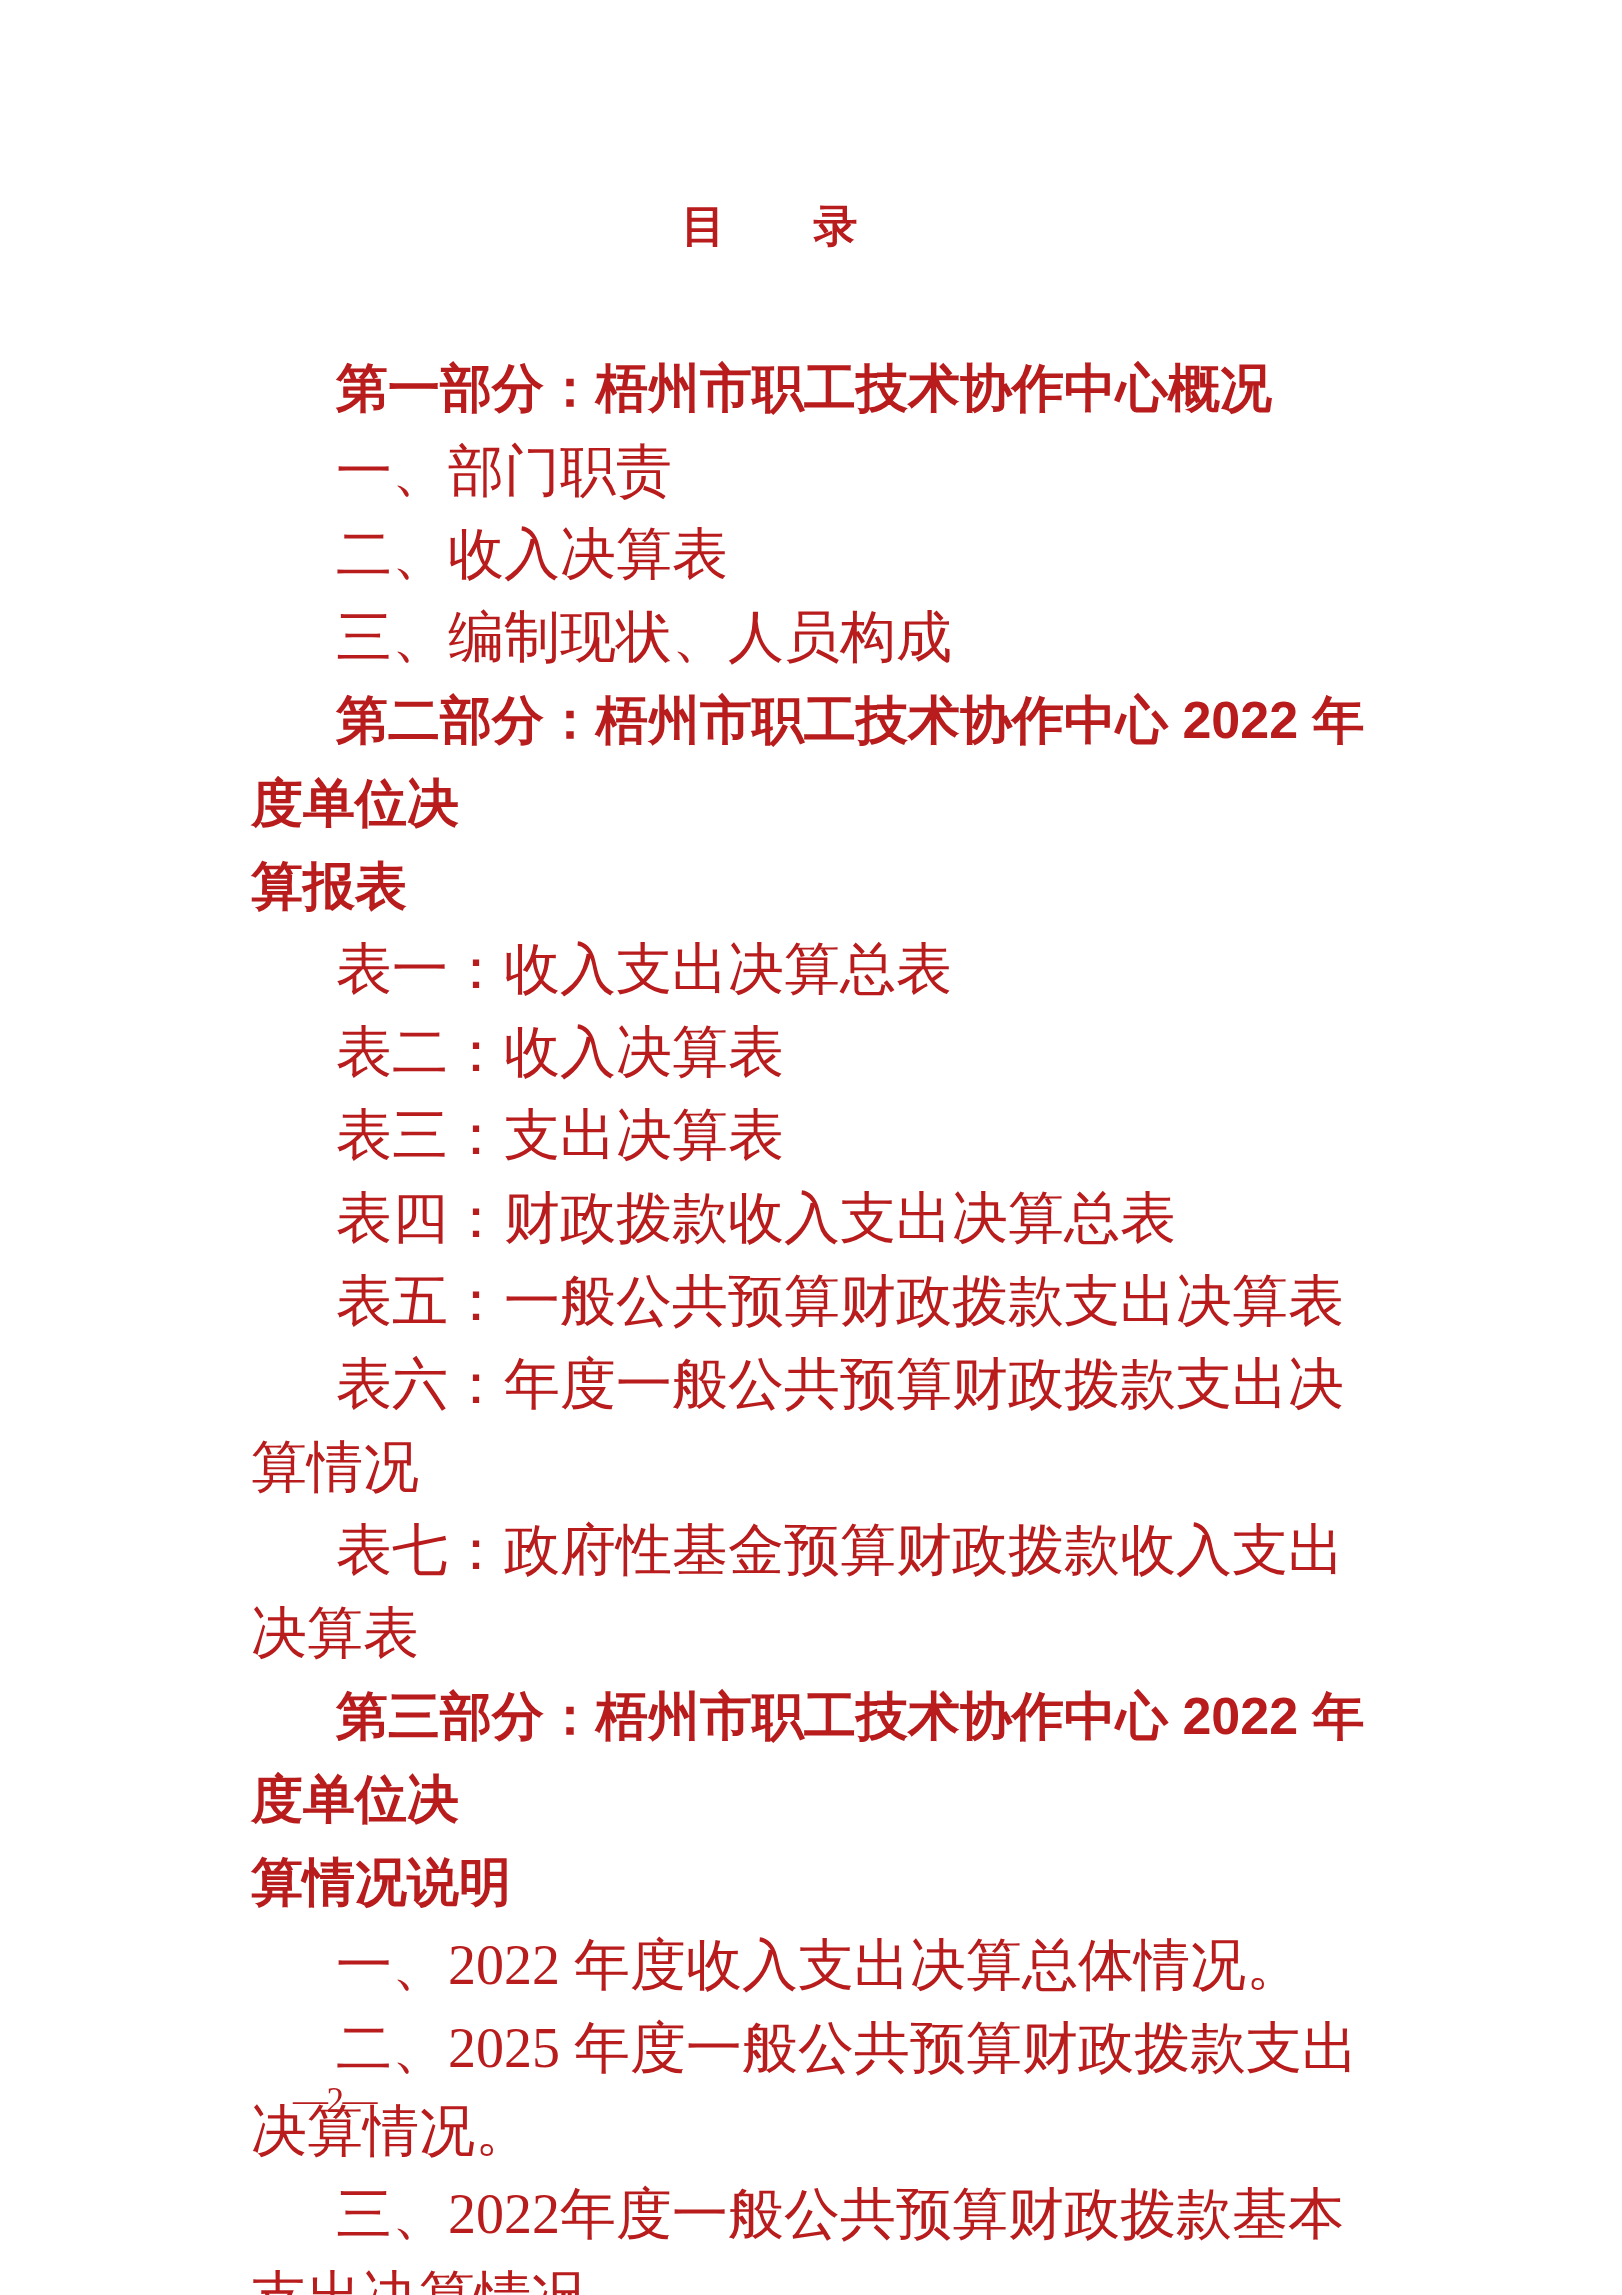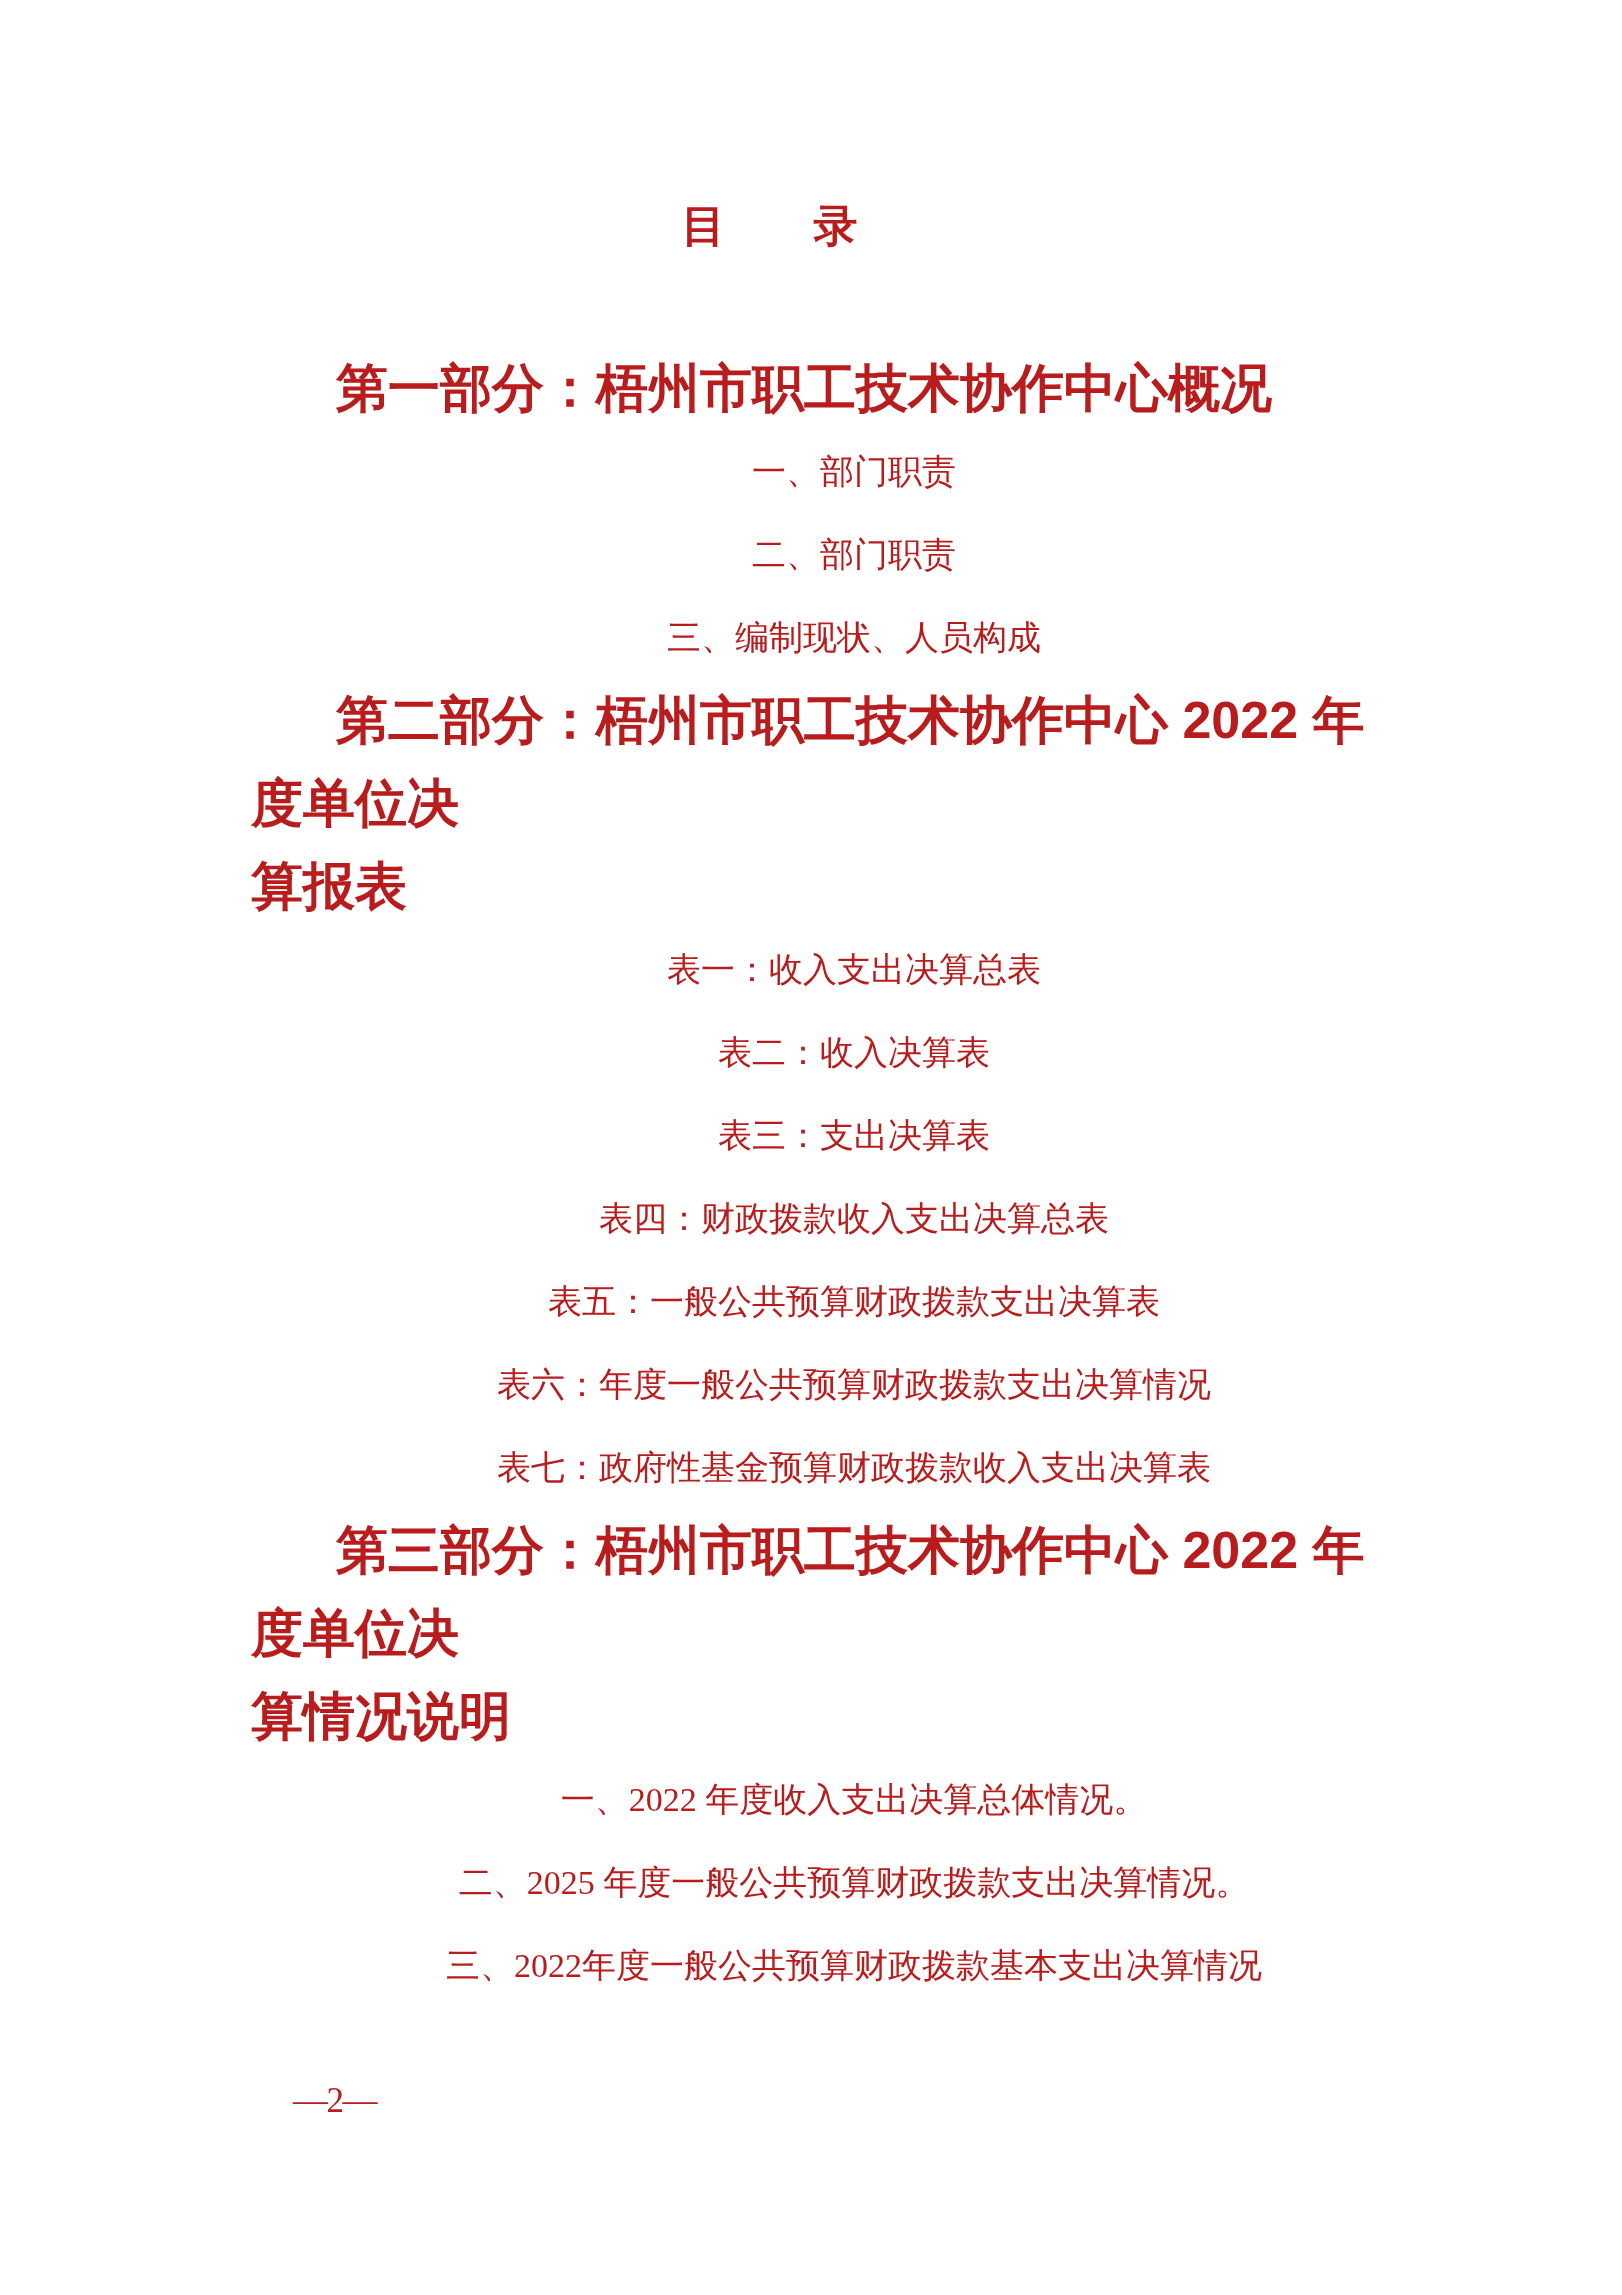--- a/index.html
+++ b/index.html
@@ -38,24 +38,23 @@
     line-height: 83px;
     text-indent: 85px;
     white-space: pre-wrap;
   }
   .toc p.h {
     font-size: 52px;
     font-weight: bold;
     font-family: "Liberation Sans", "DejaVu Sans", sans-serif;
   }
   .toc p.item {
-    font-size: 34px;
+    font-size: 56px;
     font-weight: normal;
     font-family: "Liberation Serif", "DejaVu Serif", serif;
-    text-align: center;
   }
   .page-number {
     position: absolute;
     left: 293px;
     top: 2080px;
     font-size: 35px;
     line-height: 42px;
     font-family: "Liberation Serif", "DejaVu Serif", serif;
     letter-spacing: -1.5px;
   }
@@ -64,21 +63,21 @@
 <body>
 
 <div class="page">
   <h1 class="doc-title">目　　录</h1>
 
   <div class="blank-line"></div>
 
   <div class="toc" id="toc">
       <p class="h">第一部分：梧州市职工技术协作中心概况</p>
       <p class="item">一、部门职责</p>
-      <p class="item">二、部门职责</p>
+      <p class="item">二、收入决算表</p>
       <p class="item">三、编制现状、人员构成</p>
       <p class="h">第二部分：梧州市职工技术协作中心 2022 年度单位决<br>算报表</p>
       <p class="item">表一：收入支出决算总表</p>
       <p class="item">表二：收入决算表</p>
       <p class="item">表三：支出决算表</p>
       <p class="item">表四：财政拨款收入支出决算总表</p>
       <p class="item">表五：一般公共预算财政拨款支出决算表</p>
       <p class="item">表六：年度一般公共预算财政拨款支出决算情况</p>
       <p class="item">表七：政府性基金预算财政拨款收入支出决算表</p>
       <p class="h">第三部分：梧州市职工技术协作中心 2022 年度单位决<br>算情况说明</p>

